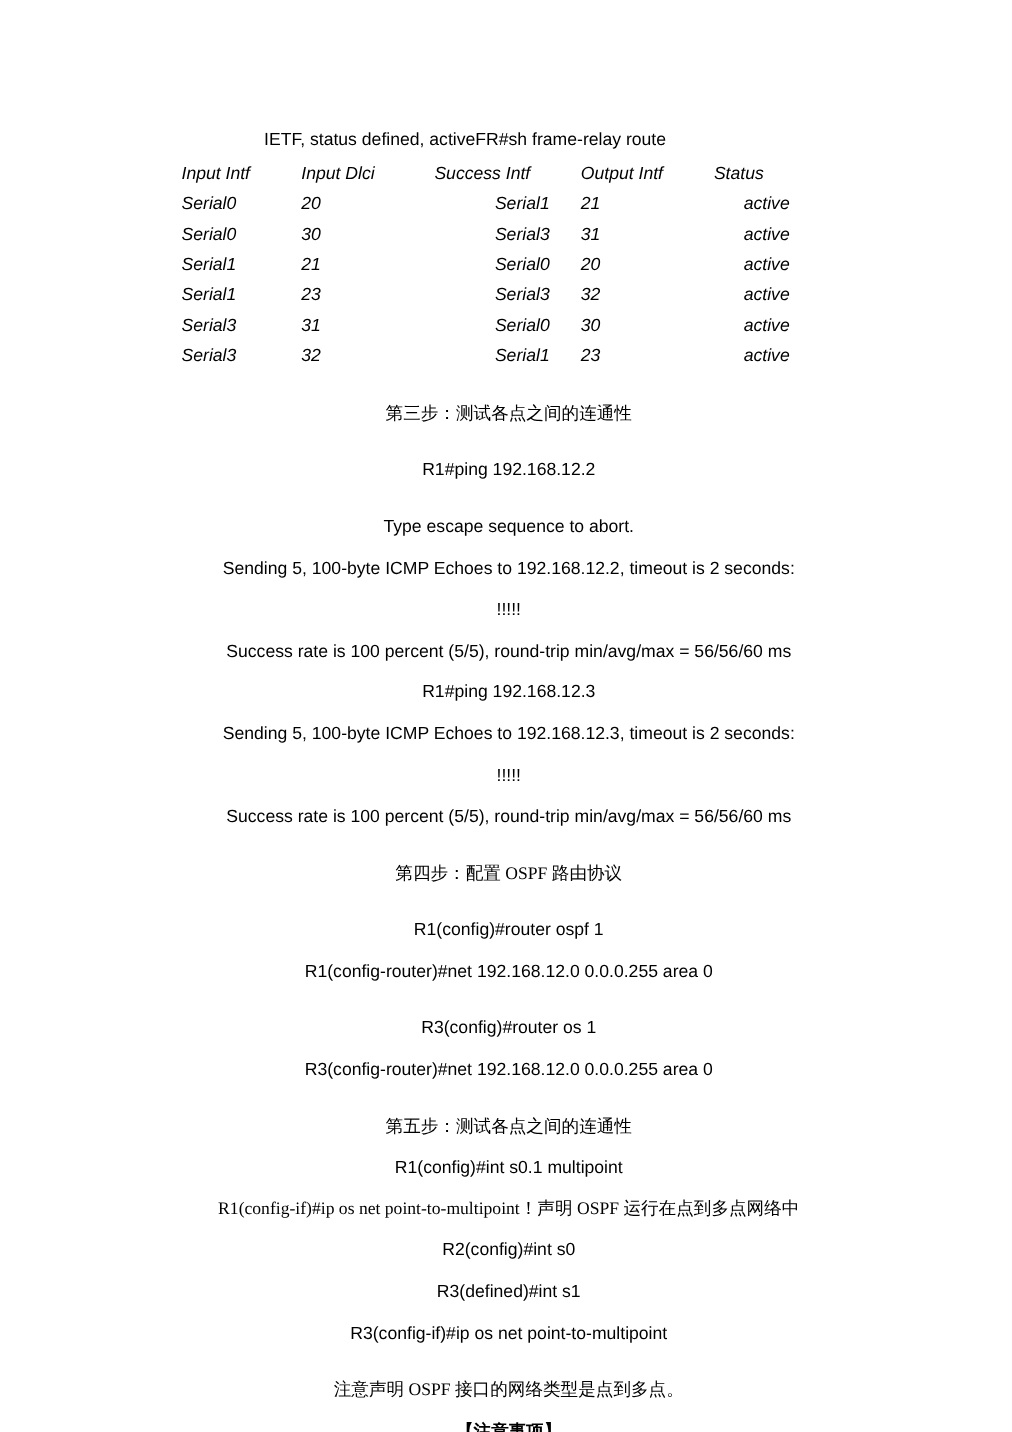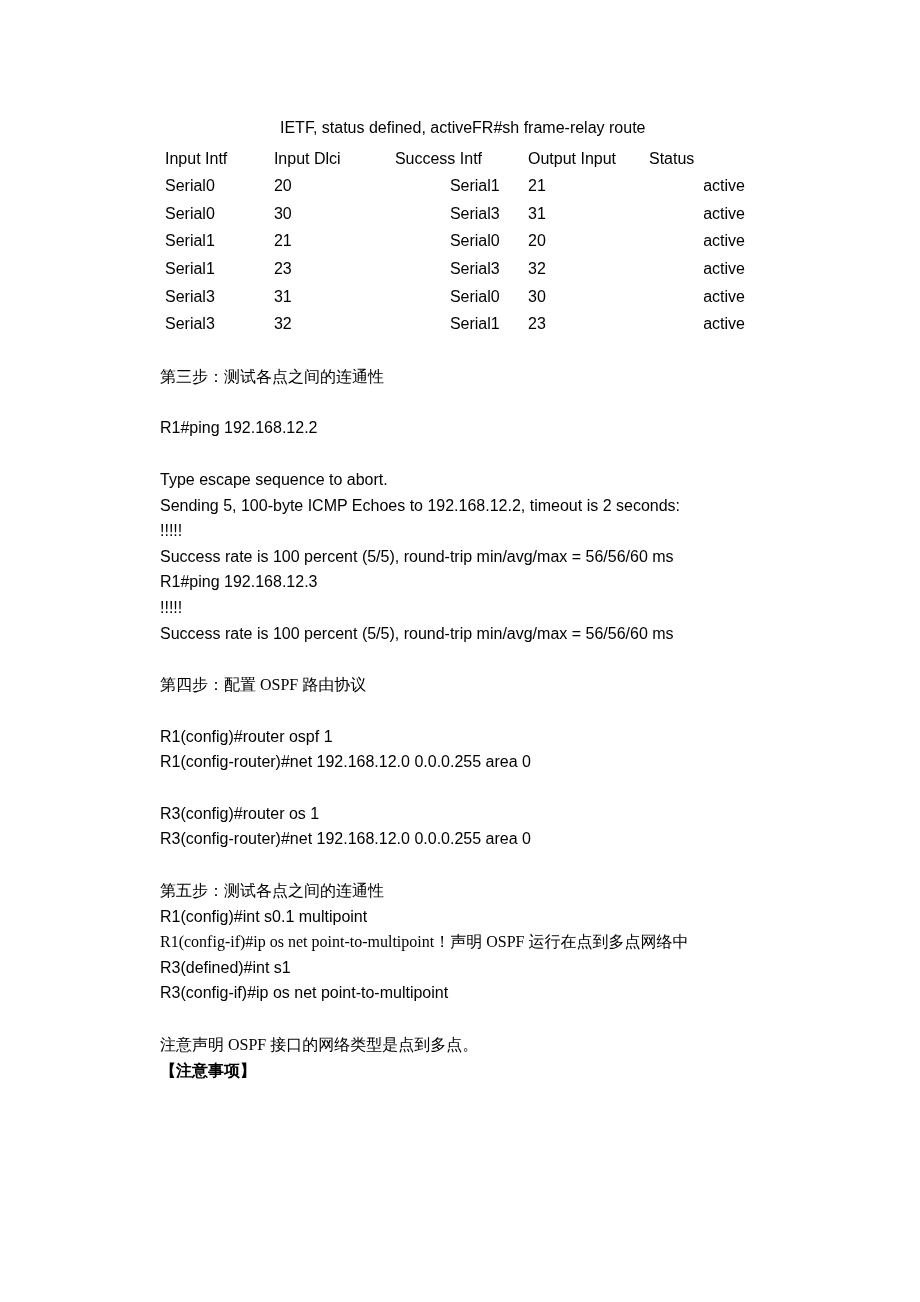--- a/index.html
+++ b/index.html
@@ -11,54 +11,55 @@
     color: #000;
     line-height: 1.6;
   }
   .page {
     width: 920px;
     min-height: 1302px;
     box-sizing: border-box;
     padding: 115px 155px 100px 160px;
   }
   .table-title {
-    margin-left: 120px;
+    margin-left: 80px;
     margin-bottom: 4px;
   }
   table {
     border-collapse: collapse;
     width: 100%;
   }
   th, td {
     text-align: left;
     padding: 1px 5px;
     font-weight: normal;
+    font-style: italic;
   }
-  td.status { text-align: right; padding-right: 20px; }
+  td.status { text-align: center; padding-right: 20px; }
   .section {
     margin-top: 26px;
   }
   .zh { font-family: "SimSun", "Microsoft YaHei", serif; }
   .bold { font-weight: bold; }
   .indent { margin-left: 32px; }
-  .para { margin: 0; }
+  .para { margin: 12px; text-align: center; }
 </style>
 </head>
 <body>
 
 <div class="page">
 
   <div class="table-title">IETF, status defined, activeFR#sh frame-relay route</div>
   <table>
     <thead>
       <tr>
         <th style="width:18%">Input Intf</th>
         <th style="width:20%">Input Dlci</th>
         <th style="width:22%">Success Intf</th>
-        <th style="width:20%">Output Input</th>
+        <th style="width:20%">Output Intf</th>
         <th style="width:20%">Status</th>
       </tr>
     </thead>
     <tbody id="fr-body">
         <tr>
           <td>Serial0</td>
           <td>20</td>
           <td style="padding-left: 60px;">Serial1</td>
           <td>21</td>
           <td class="status">active</td>
@@ -105,20 +106,21 @@
     <p class="para zh">第三步：测试各点之间的连通性</p>
     <div class="section">
       <p class="para">R1#ping 192.168.12.2</p>
     </div>
     <div class="section">
       <p class="para">Type escape sequence to abort.</p>
       <p class="para">Sending 5, 100-byte ICMP Echoes to 192.168.12.2, timeout is 2 seconds:</p>
       <p class="para">!!!!!</p>
       <p class="para">Success rate is 100 percent (5/5), round-trip min/avg/max = 56/56/60 ms</p>
       <p class="para">R1#ping 192.168.12.3</p>
+      <p class="para">Sending 5, 100-byte ICMP Echoes to 192.168.12.3, timeout is 2 seconds:</p>
       <p class="para">!!!!!</p>
       <p class="para">Success rate is 100 percent (5/5), round-trip min/avg/max = 56/56/60 ms</p>
     </div>
   </div>
 
   <div class="section">
     <p class="para zh">第四步：配置 OSPF 路由协议</p>
     <div class="section">
       <p class="para">R1(config)#router ospf 1</p>
       <p class="para">R1(config-router)#net 192.168.12.0 0.0.0.255 area 0</p>
@@ -128,20 +130,21 @@
     <div class="section">
       <p class="para">R3(config)#router os 1</p>
       <p class="para">R3(config-router)#net 192.168.12.0 0.0.0.255 area 0</p>
     </div>
   </div>
 
   <div class="section">
     <p class="para zh">第五步：测试各点之间的连通性</p>
     <p class="para">R1(config)#int s0.1 multipoint</p>
     <p class="para zh">R1(config-if)#ip os net point-to-multipoint！声明 OSPF 运行在点到多点网络中</p>
+    <p class="para">R2(config)#int s0</p>
     <p class="para">R3(defined)#int s1</p>
     <p class="para">R3(config-if)#ip os net point-to-multipoint</p>
   </div>
 
   <div class="section">
     <p class="para zh indent">注意声明 OSPF 接口的网络类型是点到多点。</p>
     <p class="para zh bold">【注意事项】</p>
   </div>
 
 </div>

